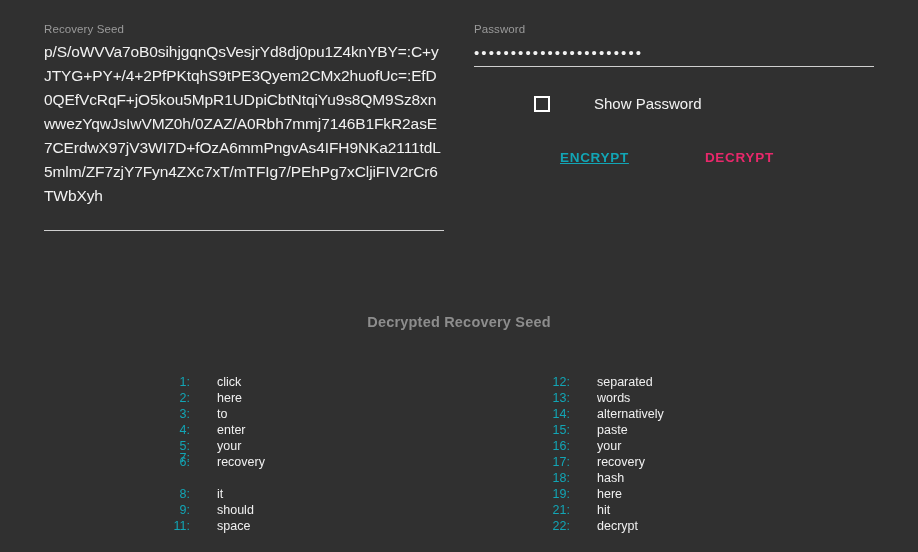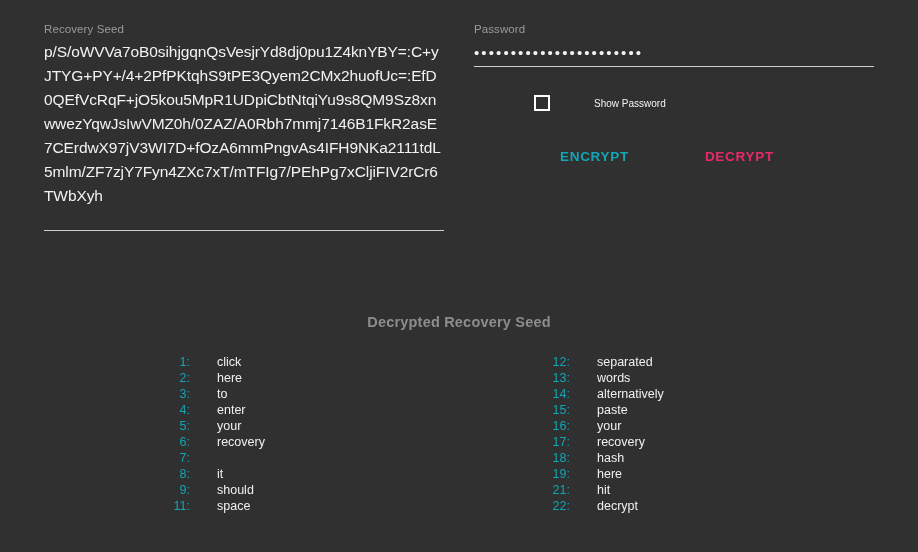--- a/index.html
+++ b/index.html
@@ -86,42 +86,42 @@
   }
   .checkbox {
     width: 16px;
     height: 16px;
     border: 2px solid #ffffff;
     background: transparent;
     box-sizing: border-box;
     flex: 0 0 16px;
   }
   .show-pw-label {
-    font-size: 10px;
+    font-size: 15px;
     color: #f2f2f2;
     margin-left: 44px;
   }
 
   .btn-row {
     display: flex;
     margin-top: 30px;
     padding-left: 70px;
     gap: 44px;
   }
   .btn {
     background: transparent;
     border: 0;
     padding: 8px 16px;
     font-family: "Liberation Sans", sans-serif;
     font-size: 13.5px;
     font-weight: bold;
     letter-spacing: .7px;
     cursor: pointer;
   }
-  .btn-encrypt { color: #12a5b5; }
+  .btn-encrypt { color: #12a5b5; text-decoration: underline; }
   .btn-decrypt { color: #e8286b; }
 
   
   .results {
     position: absolute;
     left: 0;
     top: 286px;
     width: 918px;
   }
   .results-title {
@@ -152,20 +152,21 @@
     text-align: right;
     color: #12a5b5;
     font-size: 12.5px;
     padding-right: 0;
   }
   .word-text {
     flex: 1 1 auto;
     padding-left: 27px;
     color: #f0f0f0;
     font-size: 12.5px;
+    margin-top: 20px;
   }
 </style>
 </head>
 <body>
 
 <div class="app">
 
   <div class="form-row">
 
     <div class="col-left">

